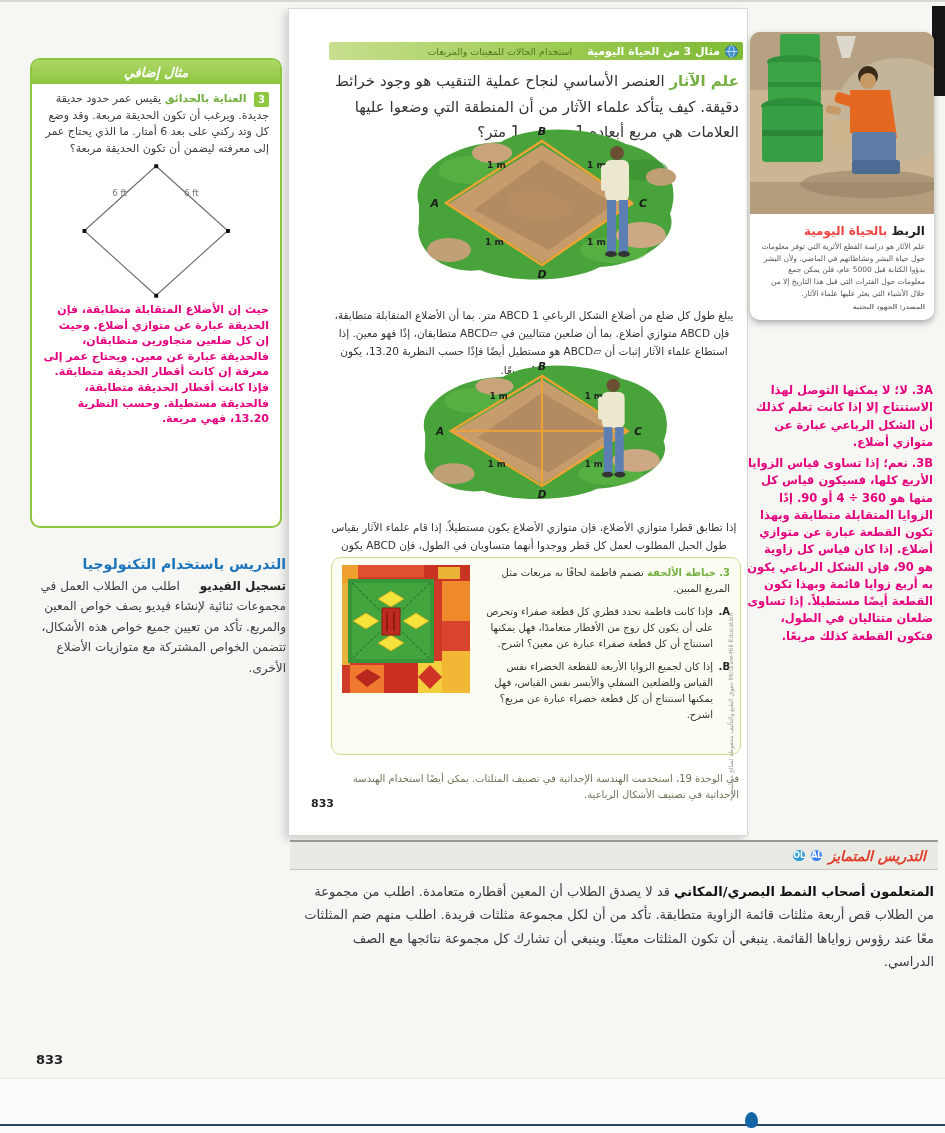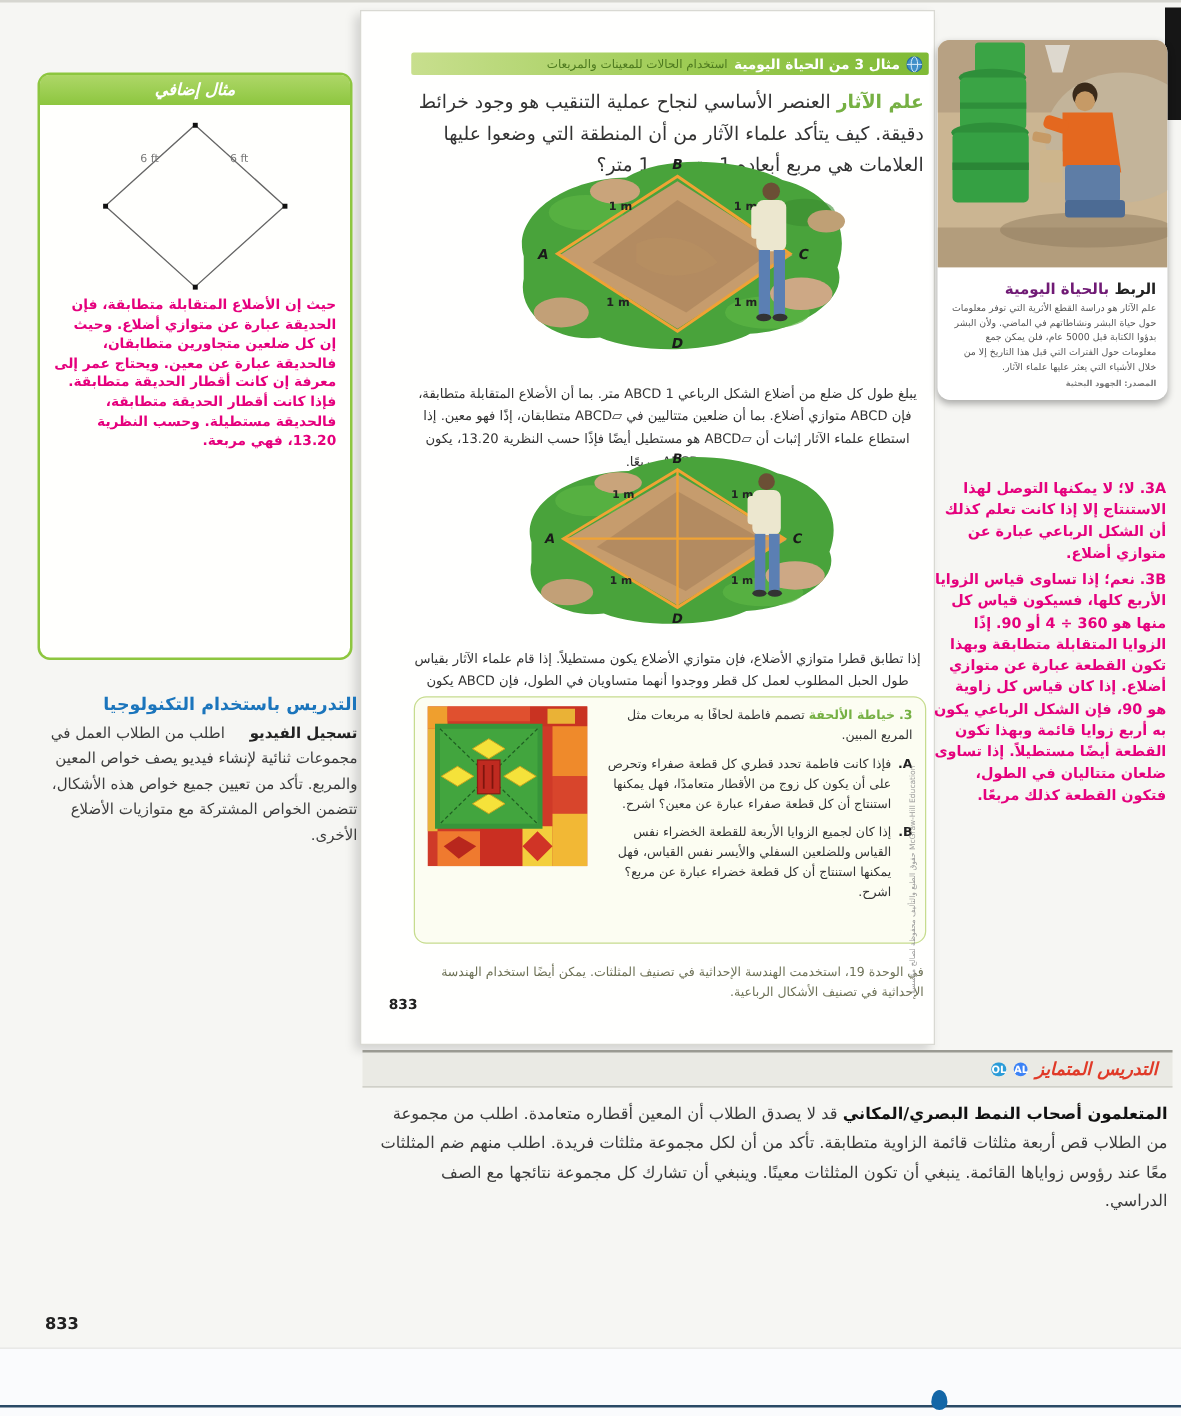--- a/index.html
+++ b/index.html
@@ -8,21 +8,21 @@
   .abs{position:absolute;}
 
   
   .top-hairline{left:0;top:0;width:945px;height:2px;background:#d6d6d0;}
   .edge-tab{left:932px;top:6px;width:13px;height:90px;background:#161616;}
 
   
   .student-page{left:288px;top:8px;width:458px;height:826px;background:#fffffe;border:1px solid #d9d9d3;box-shadow:-4px 4px 8px rgba(0,0,0,.15);}
   .banner{left:40px;top:33px;width:414px;height:18px;display:flex;align-items:center;direction:rtl;gap:5px;padding:0 5px;box-sizing:border-box;background:linear-gradient(270deg,#7fba35 0%,#9ccb52 45%,#c8df8e 100%);border-radius:2px;}
   .banner-title{color:#ffffff;font-weight:bold;font-size:11px;white-space:nowrap;}
-  .banner-sub{color:#4e7a1f;font-size:9.5px;white-space:nowrap;margin-right:0;}
+  .banner-sub{color:#4e7a1f;font-size:9.5px;white-space:nowrap;margin-right:10px;}
   .intro{left:42px;top:60px;width:408px;direction:rtl;text-align:right;font-size:15px;line-height:1.7;color:#333;}
   .lead-green{color:#76b043;font-weight:bold;}
   .bodypara{direction:rtl;text-align:center;font-size:10.5px;line-height:1.75;color:#333;}
   .para1{left:40px;top:286px;width:410px;}
   .para2{left:40px;top:498px;width:410px;}
   .fig{left:100px;width:306px;}
   .fig1{top:106px;}
   .fig2{top:344px;}
 
   
@@ -51,21 +51,21 @@
   .tech{left:28px;top:556px;width:258px;}
   .tech-header{direction:rtl;text-align:right;color:#1b75bc;font-weight:bold;font-size:14px;}
   .tech-body{direction:rtl;text-align:right;font-size:12px;line-height:1.7;color:#3d3d3d;margin-top:4px;}
   .tech-lead{font-weight:bold;color:#222;margin-left:16px;}
 
   
   .rw-card{left:750px;top:32px;width:184px;background:#fff;border-radius:10px;overflow:hidden;box-shadow:0 3px 6px rgba(0,0,0,.3);}
   .rw-content{padding:6px 9px 9px;}
   .rw-header{direction:rtl;text-align:right;font-size:12px;font-weight:bold;}
   .rw-prefix{color:#222;}
-  .rw-accent{color:#701a75;margin-top:20px;}
+  .rw-accent{color:#ef4444;margin-top:20px;}
   .rw-body{direction:rtl;text-align:right;font-size:7.5px;line-height:1.55;color:#555;margin-top:3px;}
   .rw-source{direction:rtl;text-align:right;font-size:6.5px;font-weight:bold;color:#777;margin-top:4px;}
   .answers{left:745px;top:382px;width:188px;direction:rtl;text-align:right;color:#e5007d;font-size:11.5px;font-weight:700;line-height:1.5;}
   .answers p{margin:0 0 4px;}
   .copyright{left:727px;top:545px;height:250px;writing-mode:vertical-rl;transform:rotate(180deg);font-size:6px;color:#999;}
 
   
   .diff-bar{left:290px;top:840px;width:648px;height:30px;background:#eaeae4;border-top:2px solid #9a9a92;border-bottom:1px solid #c8c8c0;box-sizing:border-box;display:flex;align-items:center;direction:rtl;gap:6px;padding:0 12px;}
   .diff-title{color:#e03a28;font-weight:bold;font-style:italic;font-size:14px;}
   .pill{color:#fff;font-weight:bold;font-size:8px;padding:1px 0;border-radius:9px;}
@@ -221,20 +221,25 @@
       </div>
     </div>
 
     <p class="abs footnote">في الوحدة 19، استخدمت الهندسة الإحداثية في تصنيف المثلثات. يمكن أيضًا استخدام الهندسة الإحداثية في تصنيف الأشكال الرباعية.</p>
     <div class="abs sp-pagenum">833</div>
   </div>
 
   <div class="abs extra-box">
     <div class="extra-header">مثال إضافي</div>
     <div class="extra-content">
+      <div class="extra-body">
+        <span class="num-badge">3</span>
+        <span class="extra-title">العناية بالحدائق</span>
+        <span>يقيس عمر حدود حديقة جديدة. ويرغب أن تكون الحديقة مربعة. وقد وضع كل وتد ركني على بعد 6 أمتار. ما الذي يحتاج عمر إلى معرفته ليضمن أن تكون الحديقة مربعة؟</span>
+      </div>
       <svg class="garden-svg" width="180" height="140" viewBox="0 0 180 160">
         <path d="M90,8 L172,82 L90,156 L8,82 Z" fill="none" stroke="#666" stroke-width="1.2"></path>
         <rect x="88" y="6" width="4.5" height="4.5" fill="#111"></rect>
         <rect x="170" y="80" width="4.5" height="4.5" fill="#111"></rect>
         <rect x="88" y="154" width="4.5" height="4.5" fill="#111"></rect>
         <rect x="6" y="80" width="4.5" height="4.5" fill="#111"></rect>
         <text x="40" y="42" font-size="10" fill="#777">6 ft</text>
         <text x="122" y="42" font-size="10" fill="#777">6 ft</text>
       </svg>
       <div class="extra-answer">حيث إن الأضلاع المتقابلة متطابقة، فإن الحديقة عبارة عن متوازي أضلاع. وحيث إن كل ضلعين متجاورين متطابقان، فالحديقة عبارة عن معين. ويحتاج عمر إلى معرفة إن كانت أقطار الحديقة متطابقة. فإذا كانت أقطار الحديقة متطابقة، فالحديقة مستطيلة. وحسب النظرية 13.20، فهي مربعة.</div>

